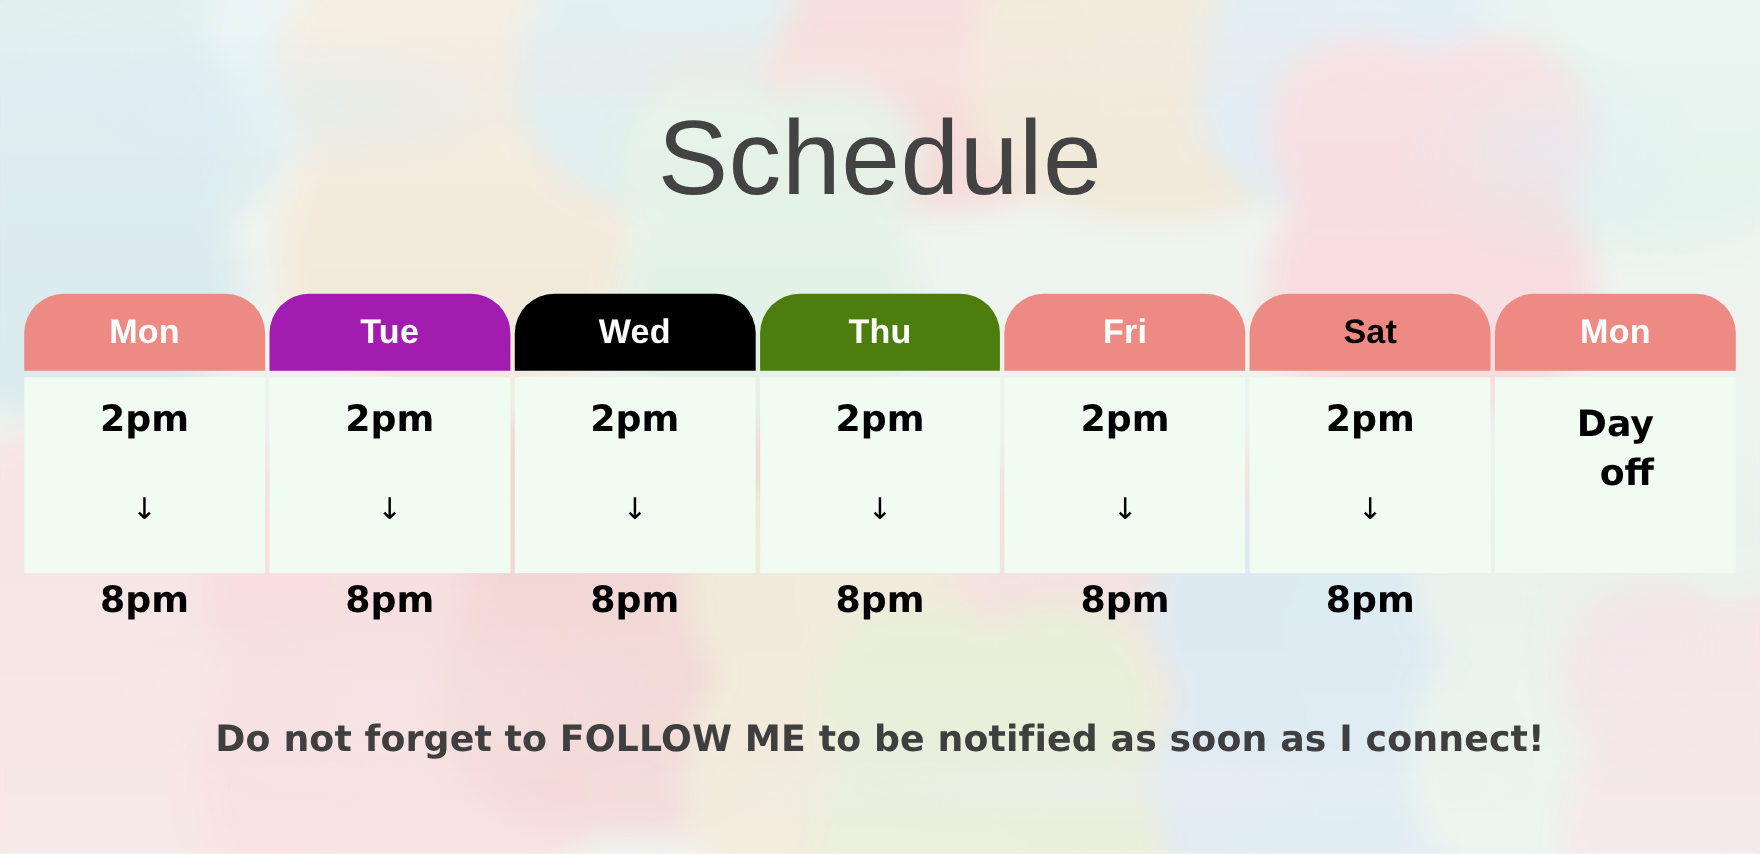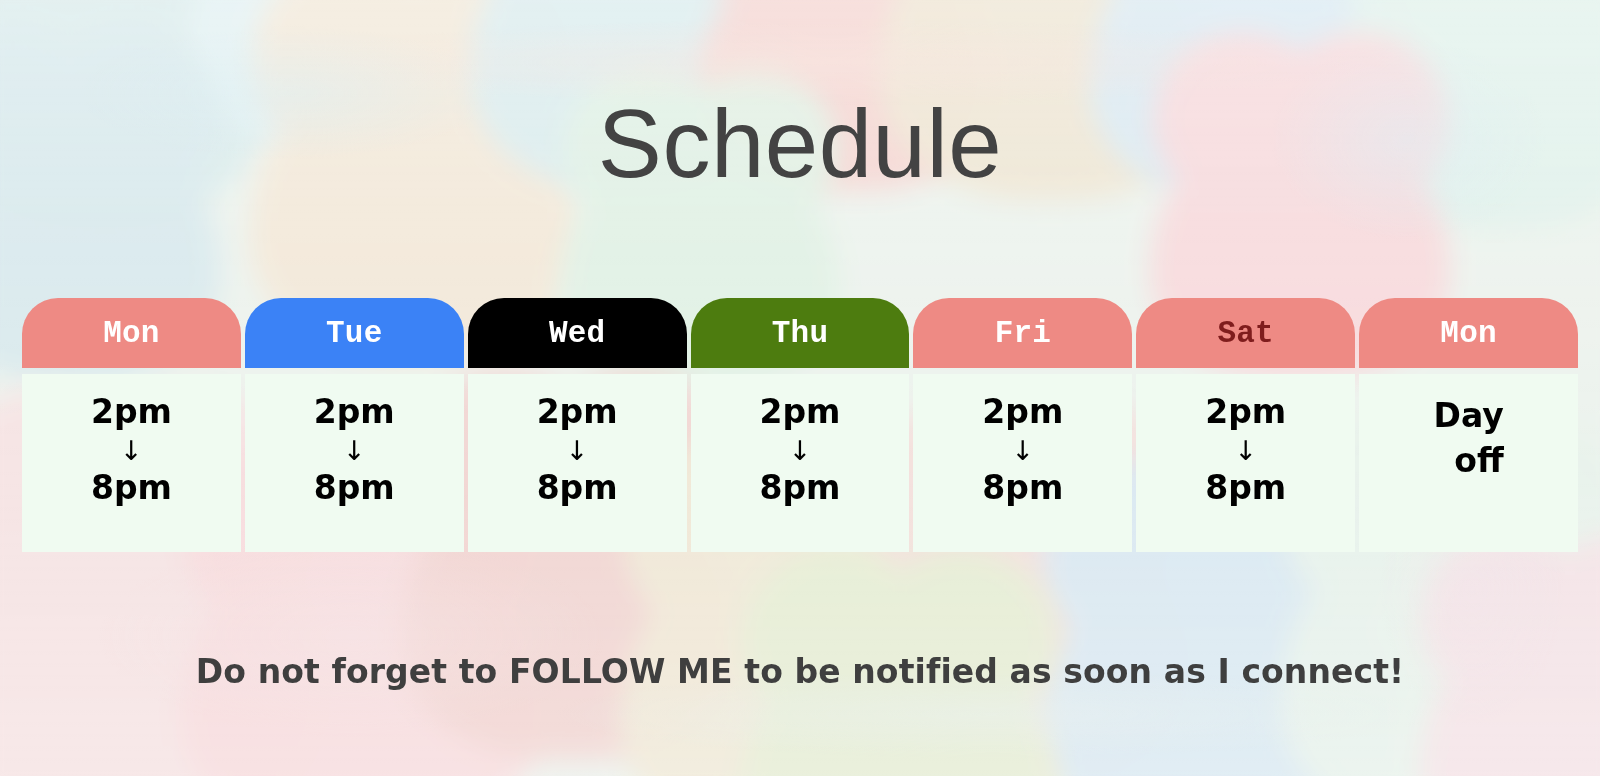--- a/index.html
+++ b/index.html
@@ -99,37 +99,37 @@
   .day-head {
     height: 70px;
     border-radius: 36px 36px 0 0;
     display: flex;
     align-items: center;
     justify-content: center;
     color: #ffffff;
     font-size: 31px;
     font-weight: 700;
     letter-spacing: .2px;
-    font-family: Liberation Mono, monospace;
-    margin-top: 31px;
+    font-family: Liberation Sans, sans-serif;
   }
 
   .day-body {
     margin-top: 6px;
     height: 178px;
     display: flex;
     flex-direction: column;
     align-items: center;
     justify-content: flex-start;
     padding-top: 20px;
     box-sizing: border-box;
     color: #000000;
     font-size: 33px;
     font-weight: 700;
     font-family: "DejaVu Sans", sans-serif;
+    gap: 44px;
   }
 
   .slot-time { line-height: 1.12; }
 
   .slot-arrow {
     font-size: 27px;
     line-height: 1.45;
     font-weight: 400;
     font-family: "DejaVu Sans", sans-serif;
   }
@@ -194,21 +194,21 @@
         <div class="day-head" style="background: rgb(238, 138, 132); color: rgb(255, 255, 255);">
           <span>Mon</span>
         </div>
         <div class="day-body" style="background: rgb(240, 251, 241); color: rgb(0, 0, 0);">
           <div class="slot-time">2pm</div>
           <div class="slot-arrow">↓</div>
           <div class="slot-time">8pm</div>
         </div>
       </div>
       <div class="day-col">
-        <div class="day-head" style="background: #3b82f6; color: rgb(255, 255, 255);">
+        <div class="day-head" style="background: #a21caf; color: rgb(255, 255, 255);">
           <span>Tue</span>
         </div>
         <div class="day-body" style="background: rgb(240, 251, 241); color: rgb(0, 0, 0);">
           <div class="slot-time">2pm</div>
           <div class="slot-arrow">↓</div>
           <div class="slot-time">8pm</div>
         </div>
       </div>
       <div class="day-col">
         <div class="day-head" style="background: #000000; color: rgb(255, 255, 255);">
@@ -234,21 +234,21 @@
         <div class="day-head" style="background: rgb(238, 138, 132); color: rgb(255, 255, 255);">
           <span>Fri</span>
         </div>
         <div class="day-body" style="background: rgb(240, 251, 241); color: rgb(0, 0, 0);">
           <div class="slot-time">2pm</div>
           <div class="slot-arrow">↓</div>
           <div class="slot-time">8pm</div>
         </div>
       </div>
       <div class="day-col">
-        <div class="day-head" style="background: rgb(238, 138, 132); color: #7f1d1d;">
+        <div class="day-head" style="background: rgb(238, 138, 132); color: #000000;">
           <span>Sat</span>
         </div>
         <div class="day-body" style="background: rgb(240, 251, 241); color: rgb(0, 0, 0);">
           <div class="slot-time">2pm</div>
           <div class="slot-arrow">↓</div>
           <div class="slot-time">8pm</div>
         </div>
       </div>
       <div class="day-col">
         <div class="day-head" style="background: rgb(238, 138, 132); color: rgb(255, 255, 255);">

